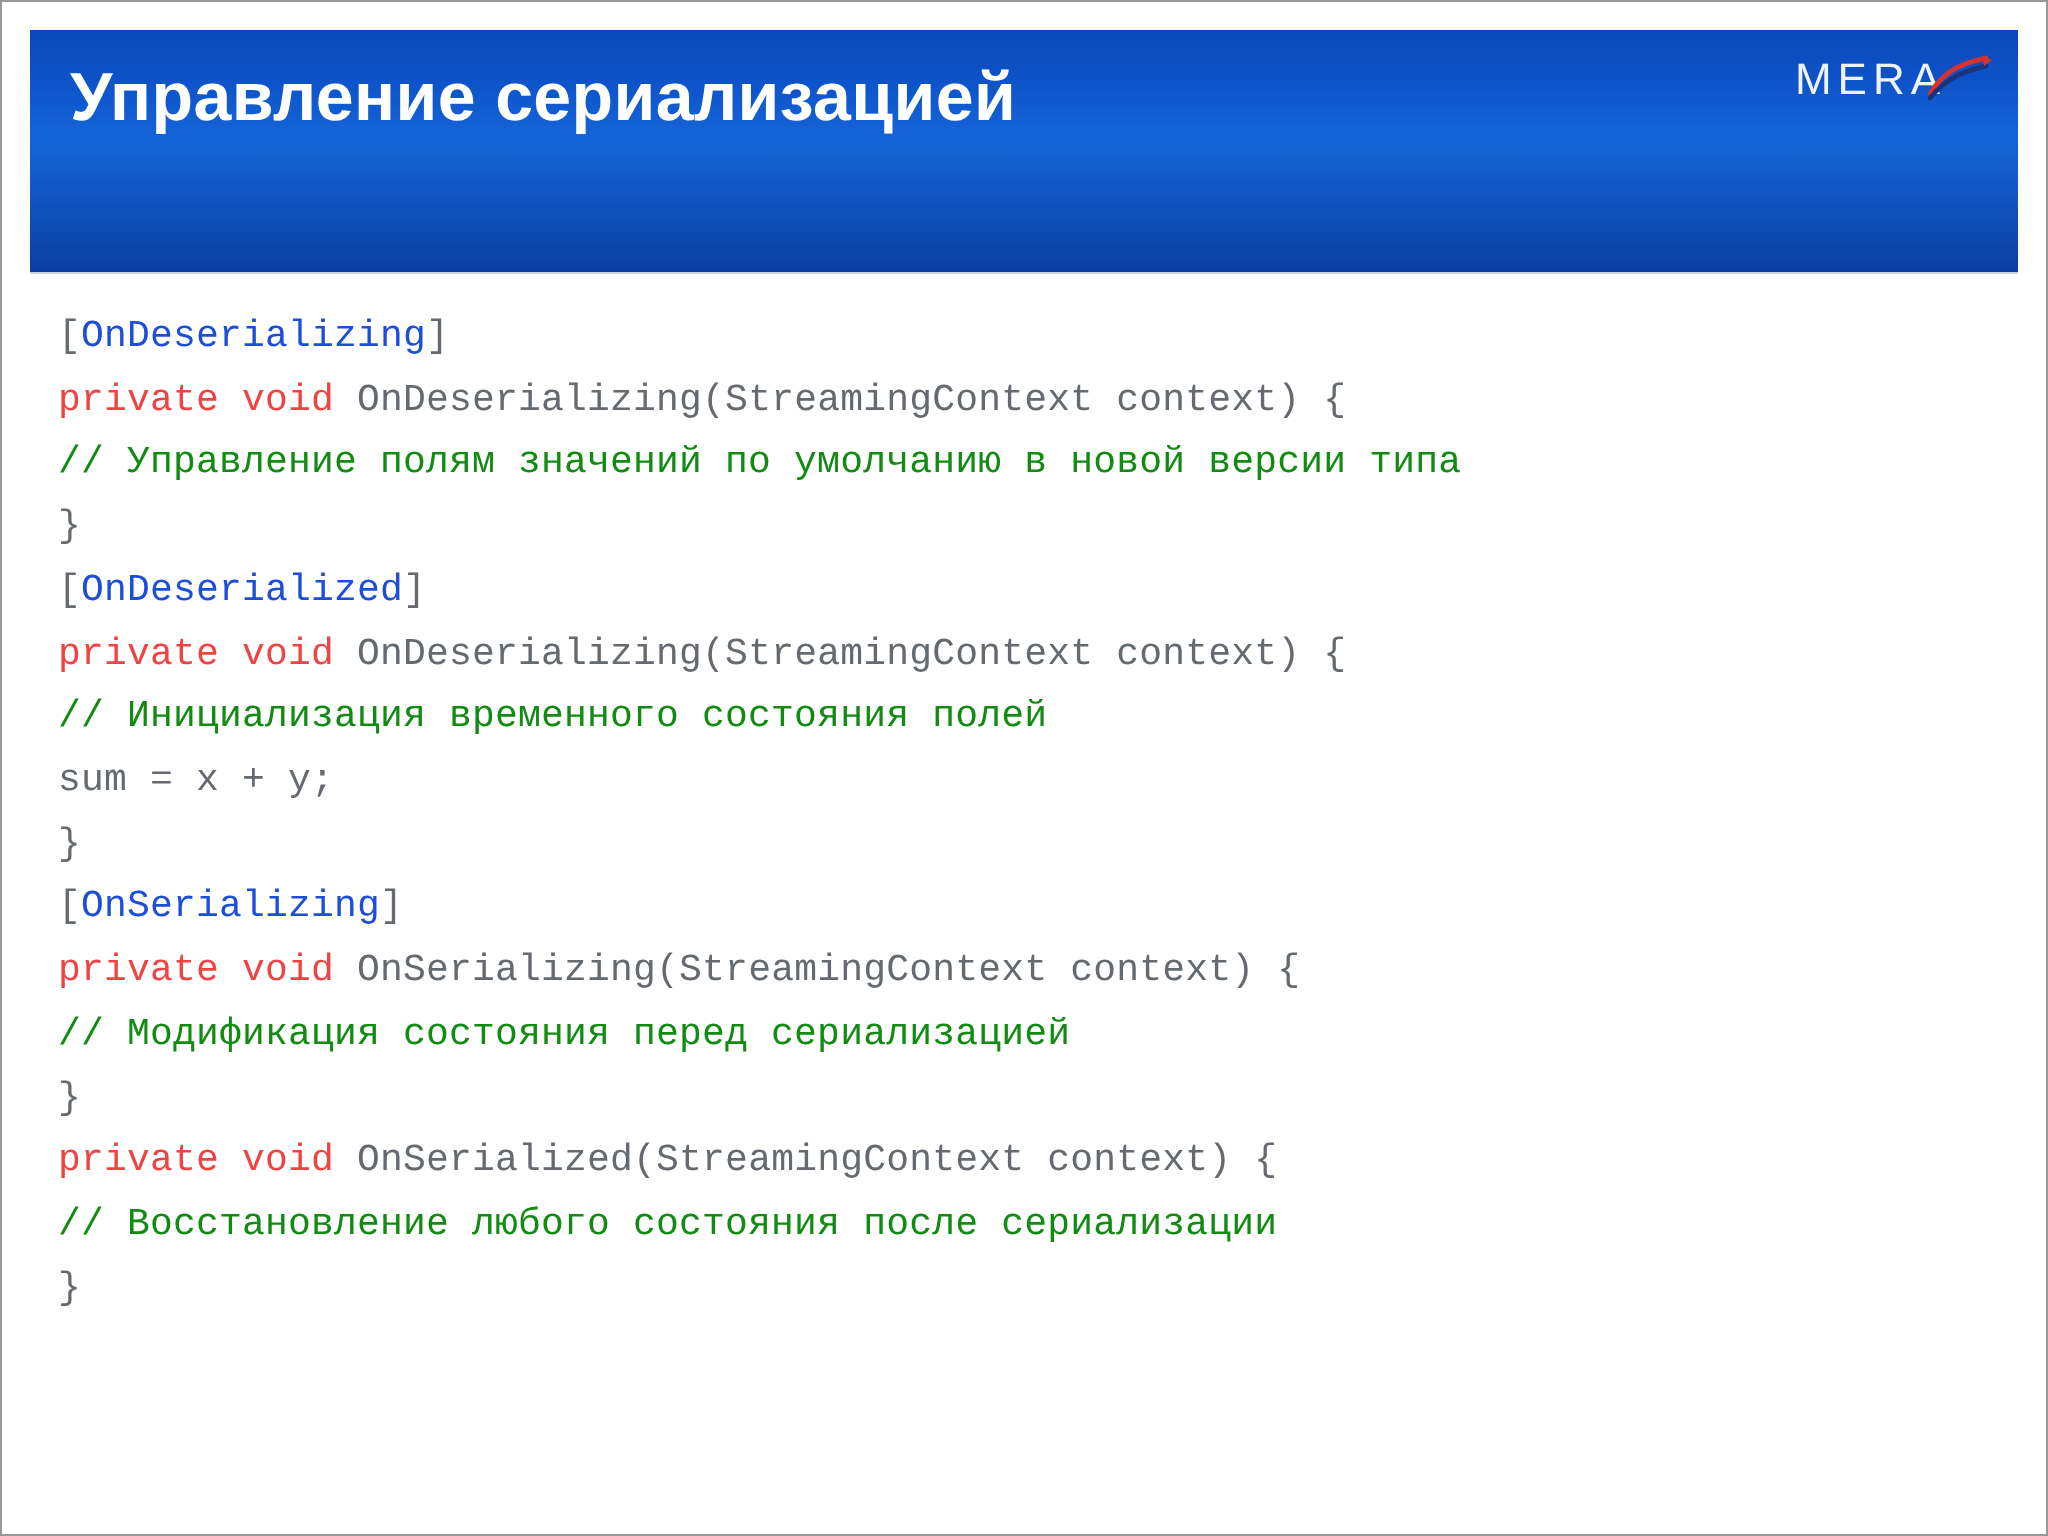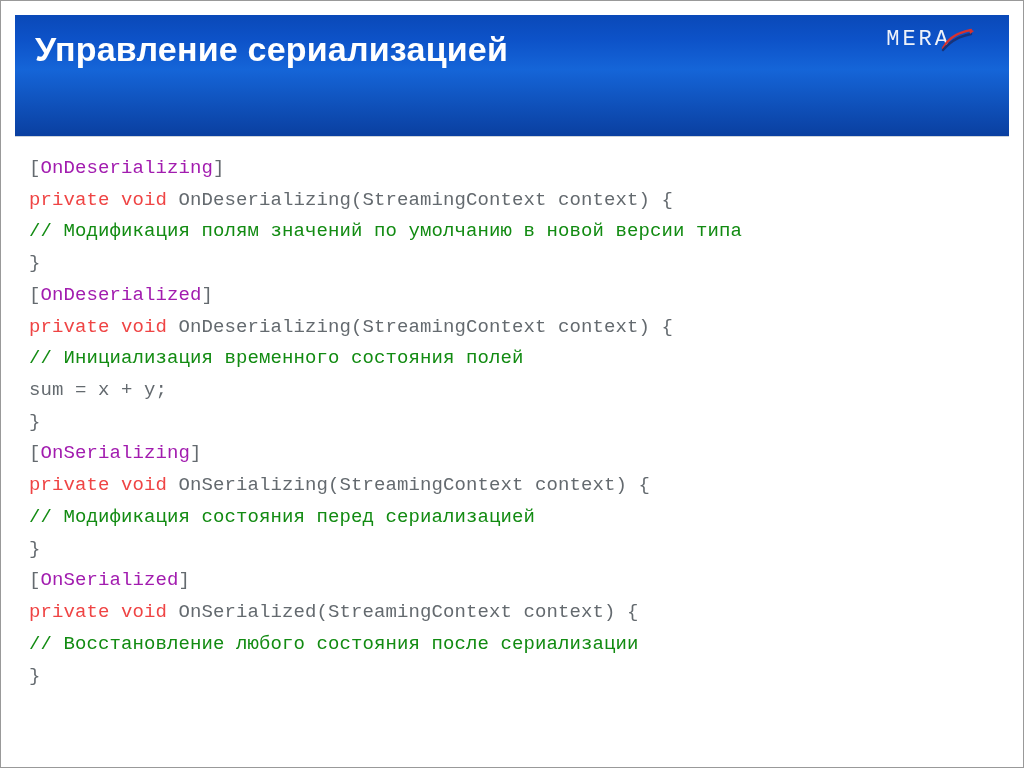--- a/index.html
+++ b/index.html
@@ -32,27 +32,27 @@
   .title-bar h1 {
     margin: 0;
     font-weight: 700;
     font-size: 34px;
     line-height: 1.3;
     letter-spacing: 0.2px;
   }
   .logo {
     position: absolute;
     top: 12px;
-    right: 34px;
-    font-family: Liberation Mono, monospace;
+    right: 12px;
+    font-family: Liberation Sans, sans-serif;
     font-size: 22px;
     letter-spacing: 3px;
     color: #eef2f9;
     display: flex;
-    align-items: flex-end;
+    align-items: flex-start;
   }
   .logo .swoop {
     position: relative;
     width: 28px;
     height: 24px;
     margin-left: -4px;
   }
   .logo .swoop svg {
     position: absolute;
     top: -2px;
@@ -64,21 +64,21 @@
     padding: 10px 14px 10px 14px;
     font-family: Consolas, "Courier New", monospace;
     font-size: 19px;
     line-height: 1.67;
     color: #555a5e;
     letter-spacing: 0.1px;
   }
   .code-line {
     white-space: pre;
   }
-  .tok-attr   { color: #a21caf; }  
+  .tok-attr   { color: #1d4ed8; }  
   .tok-kw     { color: #ef4444; }  
   .tok-ident  { color: #646a6f; }  
   .tok-brack  { color: #646a6f; }
   .tok-comment{ color: #128b12; }  
 </style>
 </head>
 <body>
 
 <div class="slide-frame">
 
@@ -95,30 +95,29 @@
     </div>
     <h1>
       <span>Управление сериализацией</span><br>
     </h1>
   </div>
 
   <div class="code-body" id="code-body">
 
   <div class="code-line"><span class="tok-brack">[</span><span class="tok-attr">OnDeserializing</span><span class="tok-brack">]</span></div>
       <div class="code-line"><span class="tok-kw">private void </span><span class="tok-ident">OnDeserializing(StreamingContext context) {</span></div>
-      <div class="code-line"><span class="tok-comment">// Модификация полям значений по умолчанию в новой версии типа</span></div>
+      <div class="code-line"><span class="tok-comment">// Управление полям значений по умолчанию в новой версии типа</span></div>
       <div class="code-line"><span class="tok-ident">}</span></div>
       <div class="code-line"><span class="tok-brack">[</span><span class="tok-attr">OnDeserialized</span><span class="tok-brack">]</span></div>
       <div class="code-line"><span class="tok-kw">private void </span><span class="tok-ident">OnDeserializing(StreamingContext context) {</span></div>
       <div class="code-line"><span class="tok-comment">// Инициализация временного состояния полей</span></div>
       <div class="code-line"><span class="tok-ident">sum = x + y;</span></div>
       <div class="code-line"><span class="tok-ident">}</span></div>
       <div class="code-line"><span class="tok-brack">[</span><span class="tok-attr">OnSerializing</span><span class="tok-brack">]</span></div>
       <div class="code-line"><span class="tok-kw">private void </span><span class="tok-ident">OnSerializing(StreamingContext context) {</span></div>
       <div class="code-line"><span class="tok-comment">// Модификация состояния перед сериализацией</span></div>
       <div class="code-line"><span class="tok-ident">}</span></div>
-      <div class="code-line"><span class="tok-brack">[</span><span class="tok-attr">OnSerialized</span><span class="tok-brack">]</span></div>
       <div class="code-line"><span class="tok-kw">private void </span><span class="tok-ident">OnSerialized(StreamingContext context) {</span></div>
       <div class="code-line"><span class="tok-comment">// Восстановление любого состояния после сериализации</span></div>
       <div class="code-line"><span class="tok-ident">}</span></div>
     </div>
 
 </div>
 
 </body></html>

